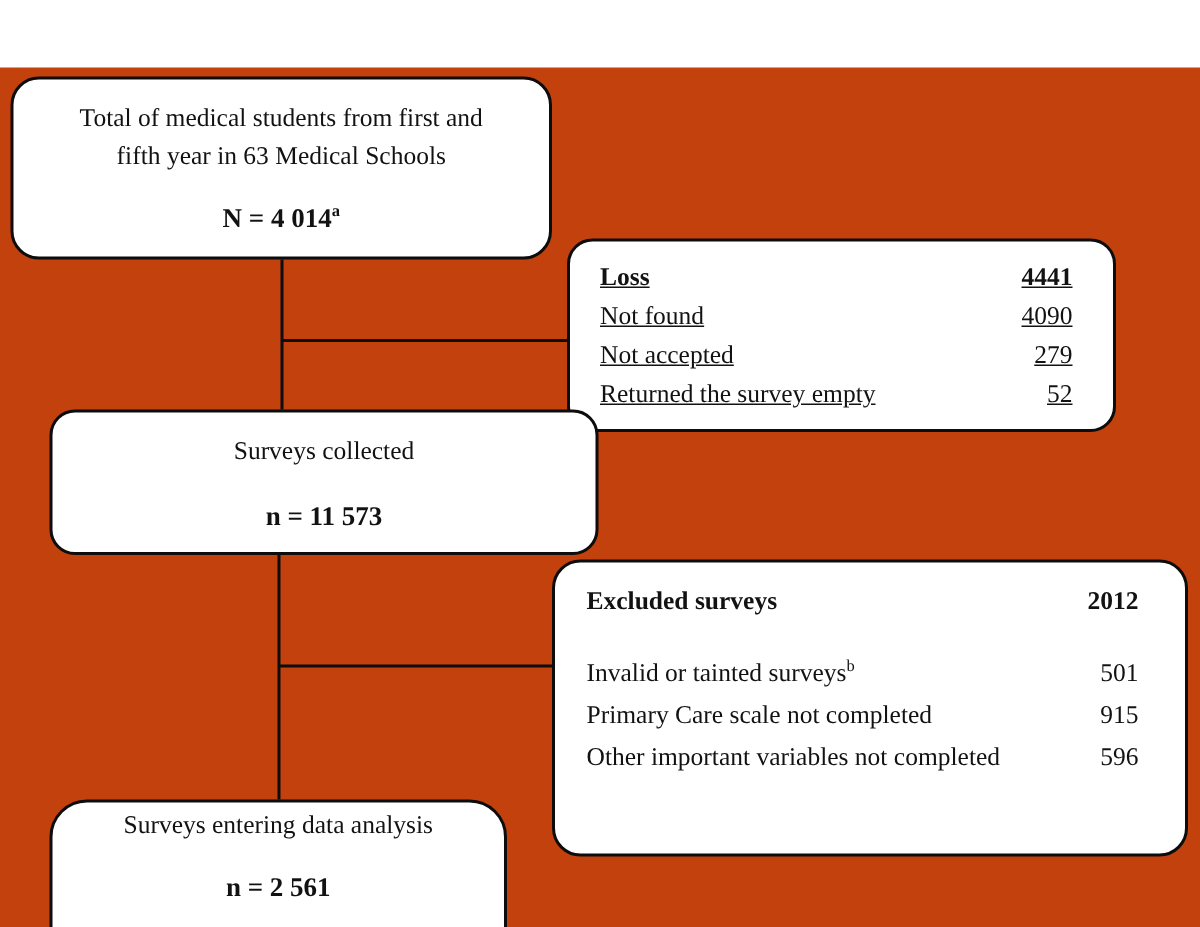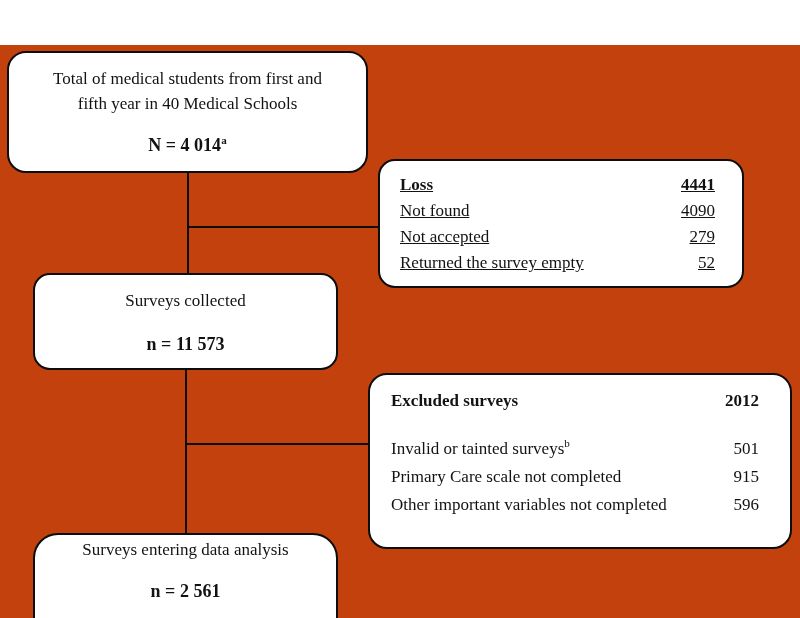--- a/index.html
+++ b/index.html
@@ -54,27 +54,27 @@
   .box-total .gap { height: 17px; }
 
   .box-loss {
     left: 378px; top: 114px; width: 366px; height: 129px;
     padding: 11px 27px 0 20px;
     line-height: 26px;
     text-decoration: underline;
   }
 
   .box-collected {
-    left: 33px; top: 228px; width: 305px; height: 97px;
+    left: 33px; top: 228px; width: 366px; height: 97px;
     padding-top: 13px;
   }
   .box-collected .gap { height: 19px; }
 
   .box-excluded {
-    left: 368px; top: 328px; width: 424px; height: 176px;
+    left: 368px; top: 328px; width: 424px; height: 198px;
     border-radius: 19px;
     padding: 12px 31px 0 21px;
     line-height: 28px;
   }
   .box-excluded .gap { height: 20px; }
 
   .box-analysis {
     left: 33px; top: 488px; width: 305px; height: 126px;
     padding-top: 2px;
     border-radius: 25px;
@@ -96,21 +96,21 @@
 
 <div class="stage">
 
   <div class="connector conn-v1"></div>
   <div class="connector conn-h1"></div>
   <div class="connector conn-v2"></div>
   <div class="connector conn-h2"></div>
 
   <div class="box box-total centered">
     <div>Total of medical students from first and</div>
-    <div>fifth year in 40 Medical Schools</div>
+    <div>fifth year in 63 Medical Schools</div>
     <div class="gap"></div>
     <div class="count-line"><span>N = 4 014</span><sup>a</sup></div>
   </div>
 
   <div class="box box-loss">
     <div class="kv-row bold-row">
       <span class="lbl">Loss</span>
       <span class="val">4441</span>
     </div>
     <div class="kv-row">

